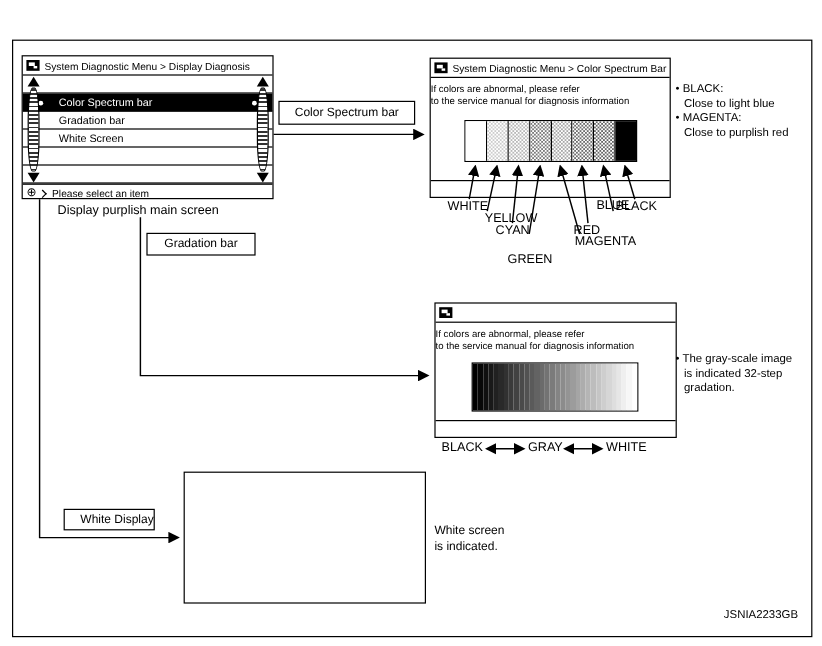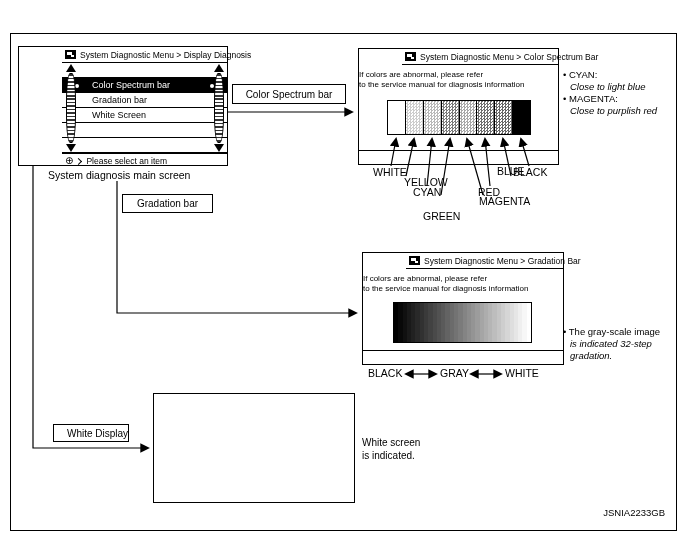--- a/index.html
+++ b/index.html
@@ -2,21 +2,21 @@
 <html><head>
 <meta charset="utf-8">
 <style>
   html,body{margin:0;padding:0;background:#fff;}
   .canvas{position:relative;width:685px;height:538px;background:#fff;color:#000;
           font-family:"Liberation Sans","DejaVu Sans",sans-serif;overflow:hidden;}
   .frame{position:absolute;left:10px;top:33px;width:665px;height:496px;border:1.5px solid #000;}
   .overlay{position:absolute;left:0;top:0;width:685px;height:538px;pointer-events:none;z-index:30;}
 
   
-  .screen{position:absolute;background:#fff;border:1.5px solid #000;box-sizing:border-box;z-index:10;padding-left:43px;}
+  .screen{position:absolute;background:#fff;border:1.5px solid #000;box-sizing:border-box;z-index:10;}
   .titlebar{height:15px;border-bottom:1px solid #000;display:flex;align-items:center;gap:4px;
             padding-left:3px;font-size:8.5px;white-space:nowrap;}
   .screen-icon{width:11px;height:9px;background:#000;position:relative;flex:none;}
   .screen-icon::after{content:"";position:absolute;left:2px;top:2px;width:5px;height:3px;background:#fff;}
   .screen-icon::before{content:"";position:absolute;right:2px;bottom:2px;width:3px;height:2px;background:#fff;}
 
   
   .main-screen{left:18px;top:46px;width:210px;height:120px;}
   .menu{position:relative;height:90px;}
   .row{height:15px;box-sizing:border-box;border-bottom:1px solid #000;position:relative;
@@ -55,23 +55,23 @@
   .message{position:absolute;left:0;top:21px;font-size:8px;line-height:10px;white-space:nowrap;}
   .colorbar{position:absolute;left:28px;top:51px;width:142px;height:33px;border:1px solid #000;
             display:flex;box-sizing:content-box;}
   .seg{flex:1;border-right:1px solid #000;}
   .seg:last-child{border-right:none;}
   .screen-footer{position:absolute;left:0;right:0;bottom:0;height:13px;border-top:1px solid #000;}
 
   .spec-label{position:absolute;font-size:10.5px;z-index:25;white-space:nowrap;}
   .notes{position:absolute;font-size:9.5px;line-height:12px;z-index:10;white-space:nowrap;}
   .notes-spectrum{left:563px;top:69px;}
-  .notes-gradation{left:563px;top:294px;margin-top:32px;}
+  .notes-gradation{left:563px;top:294px;}
   .bullet-line::before{content:"• ";}
-  .cont{padding-left:7px;font-style:italic;}
+  .cont{padding-left:7px;}
 
   
   .gradation-screen{left:362px;top:252px;width:202px;height:113px;}
   .gradbar{position:absolute;left:30px;top:49px;width:137px;height:39px;border:1px solid #000;display:flex;}
   .gstep{flex:1;}
   .scale-label{position:absolute;font-size:10.5px;z-index:25;white-space:nowrap;}
   .scale-black{left:368px;top:367px;}
   .scale-gray{left:440px;top:367px;}
   .scale-white{left:505px;top:367px;}
 
@@ -138,21 +138,21 @@
         <div class="band"></div>
         <div class="tri down"></div>
       </div>
     </div>
     <div class="statusbar">
       <span class="knob">⊕</span>
       <span class="chev"></span>
       <span>Please select an item</span>
     </div>
   </div>
-  <div class="caption">System diagnosis main screen</div>
+  <div class="caption">Display purplish main screen</div>
 
   <div class="flow-box flow-spectrum">
     <span>Color Spectrum bar</span>
   </div>
   <div class="flow-box flow-gradation">
     <span>Gradation bar</span>
   </div>
   <div class="flow-box flow-white">
     <span>White Display</span>
   </div>
@@ -182,30 +182,29 @@
   <span class="spec-label" style="left:373px;top:166px;">WHITE</span>
   <span class="spec-label" style="left:404px;top:176px;">YELLOW</span>
   <span class="spec-label" style="left:413px;top:186px;">CYAN</span>
   <span class="spec-label" style="left:423px;top:195px;margin-top:15px;">GREEN</span>
   <span class="spec-label" style="left:460px;top:195px;margin-left:19px;">MAGENTA</span>
   <span class="spec-label" style="left:478px;top:186px;">RED</span>
   <span class="spec-label" style="left:497px;top:165px;">BLUE</span>
   <span class="spec-label" style="left:513px;top:166px;">BLACK</span>
 
   <div class="notes notes-spectrum">
-    <div class="bullet-line">CYAN:</div>
+    <div class="bullet-line">BLACK:</div>
     <div class="cont">Close to light blue</div>
     <div class="bullet-line">MAGENTA:</div>
     <div class="cont">Close to purplish red</div>
   </div>
 
   <div class="screen gradation-screen">
     <div class="titlebar">
       <span class="screen-icon"></span>
-      <span>System Diagnostic Menu &gt; Gradation Bar</span>
     </div>
     <div class="message">
       <div>If colors are abnormal, please refer</div>
       <div>to the service manual for diagnosis information</div>
     </div>
     <div class="gradbar">
         <div class="gstep" style="background: rgb(0, 0, 0);"></div>
         <div class="gstep" style="background: rgb(8, 8, 8);"></div>
         <div class="gstep" style="background: rgb(16, 16, 16);"></div>
         <div class="gstep" style="background: rgb(25, 25, 25);"></div>

